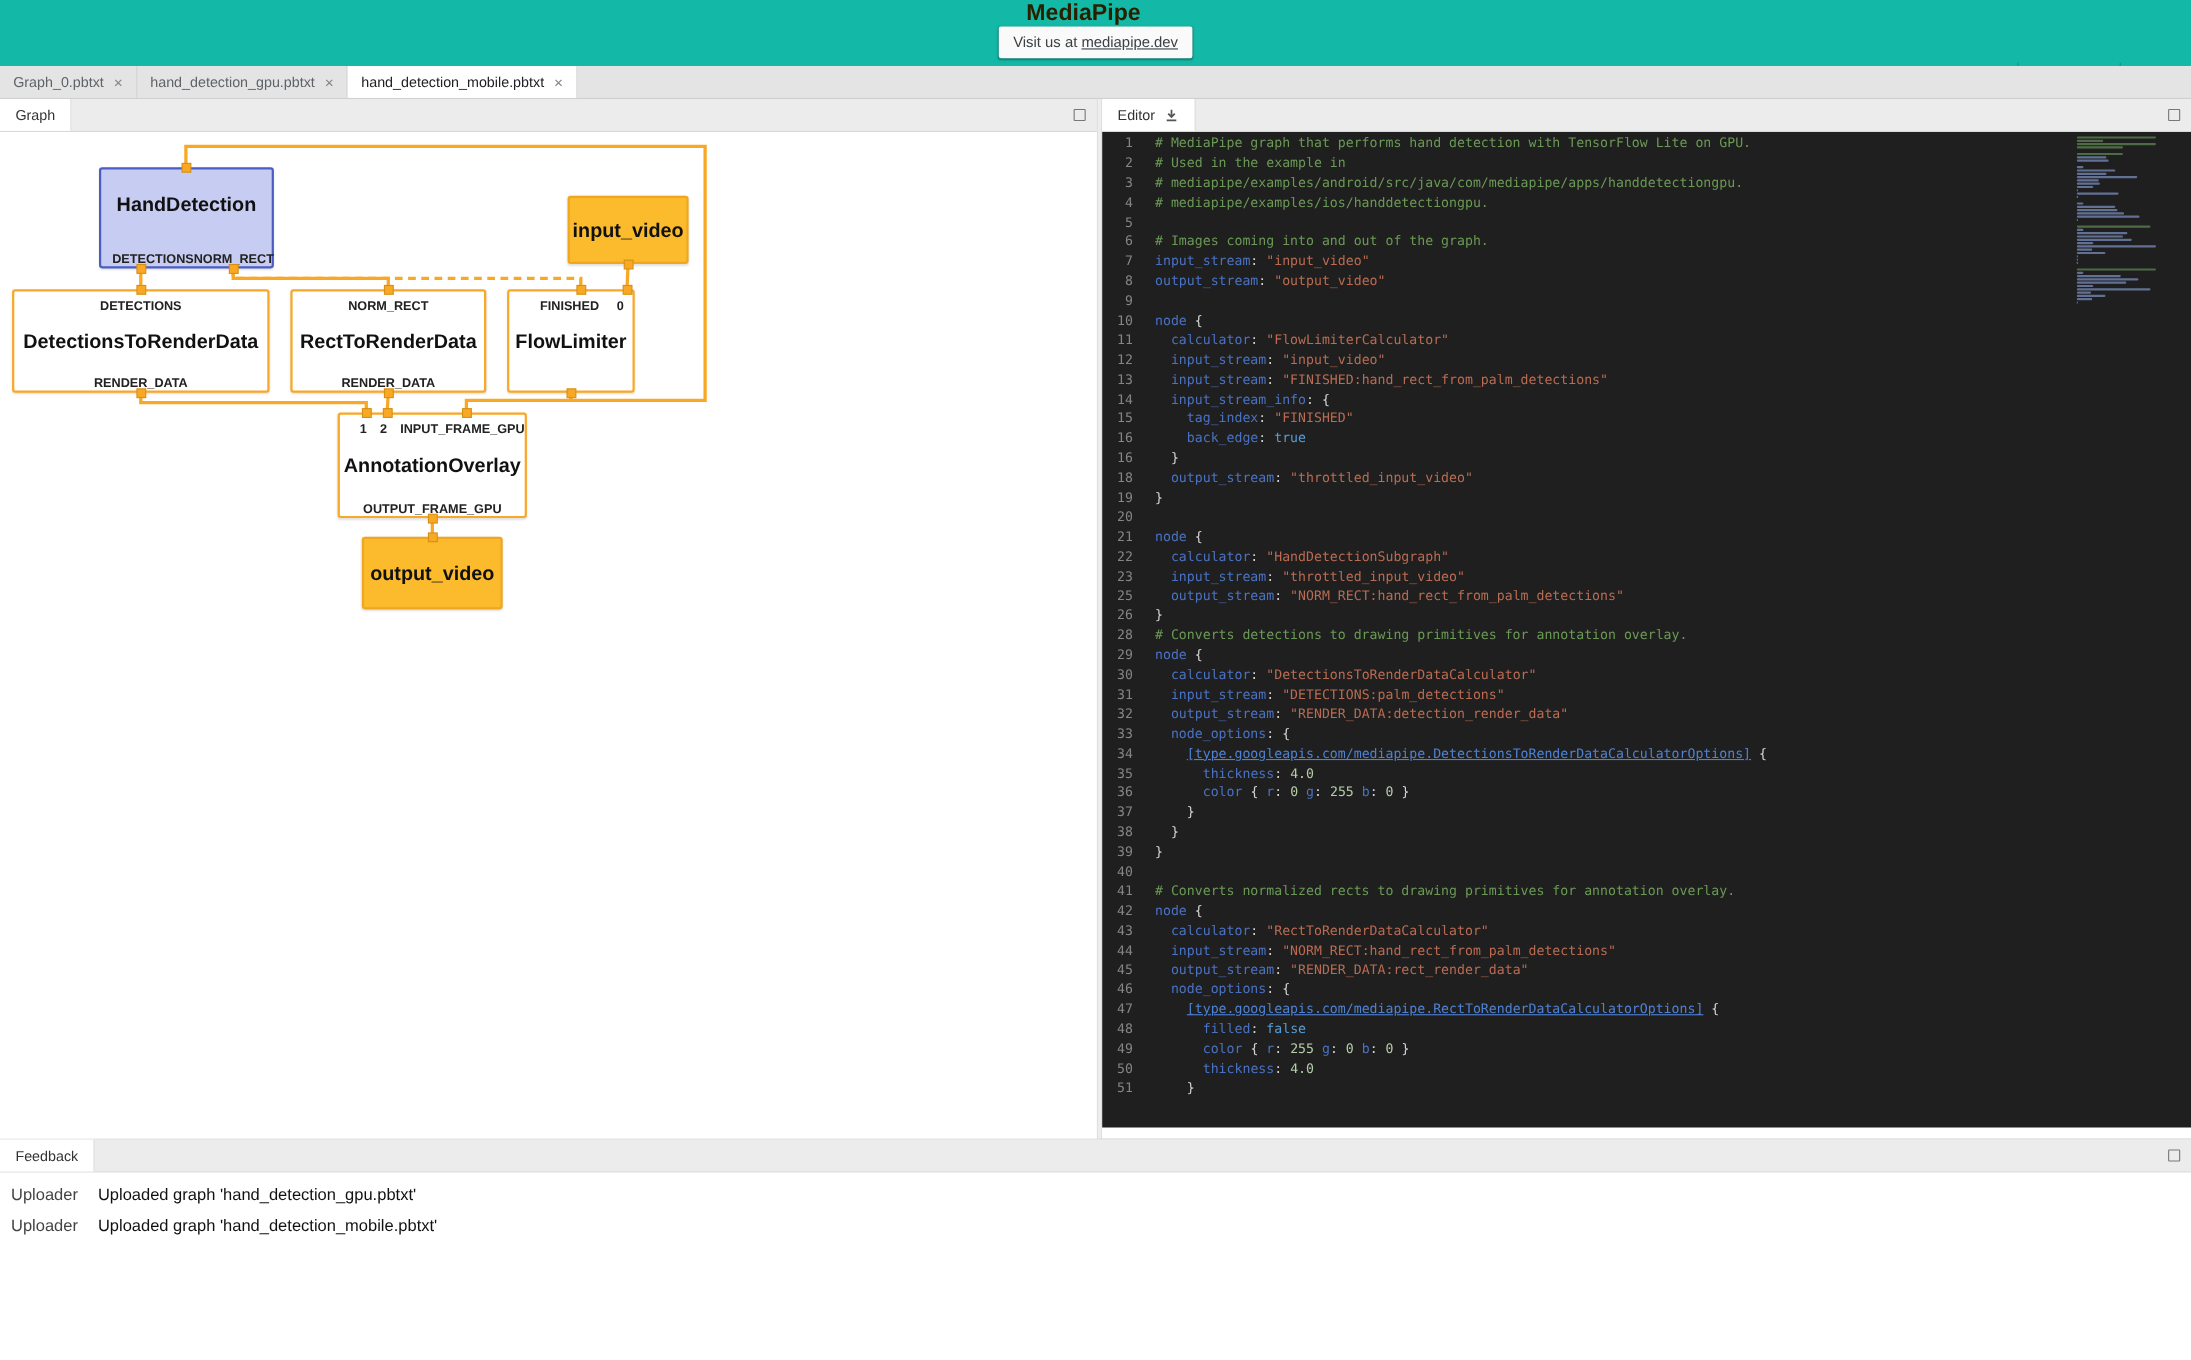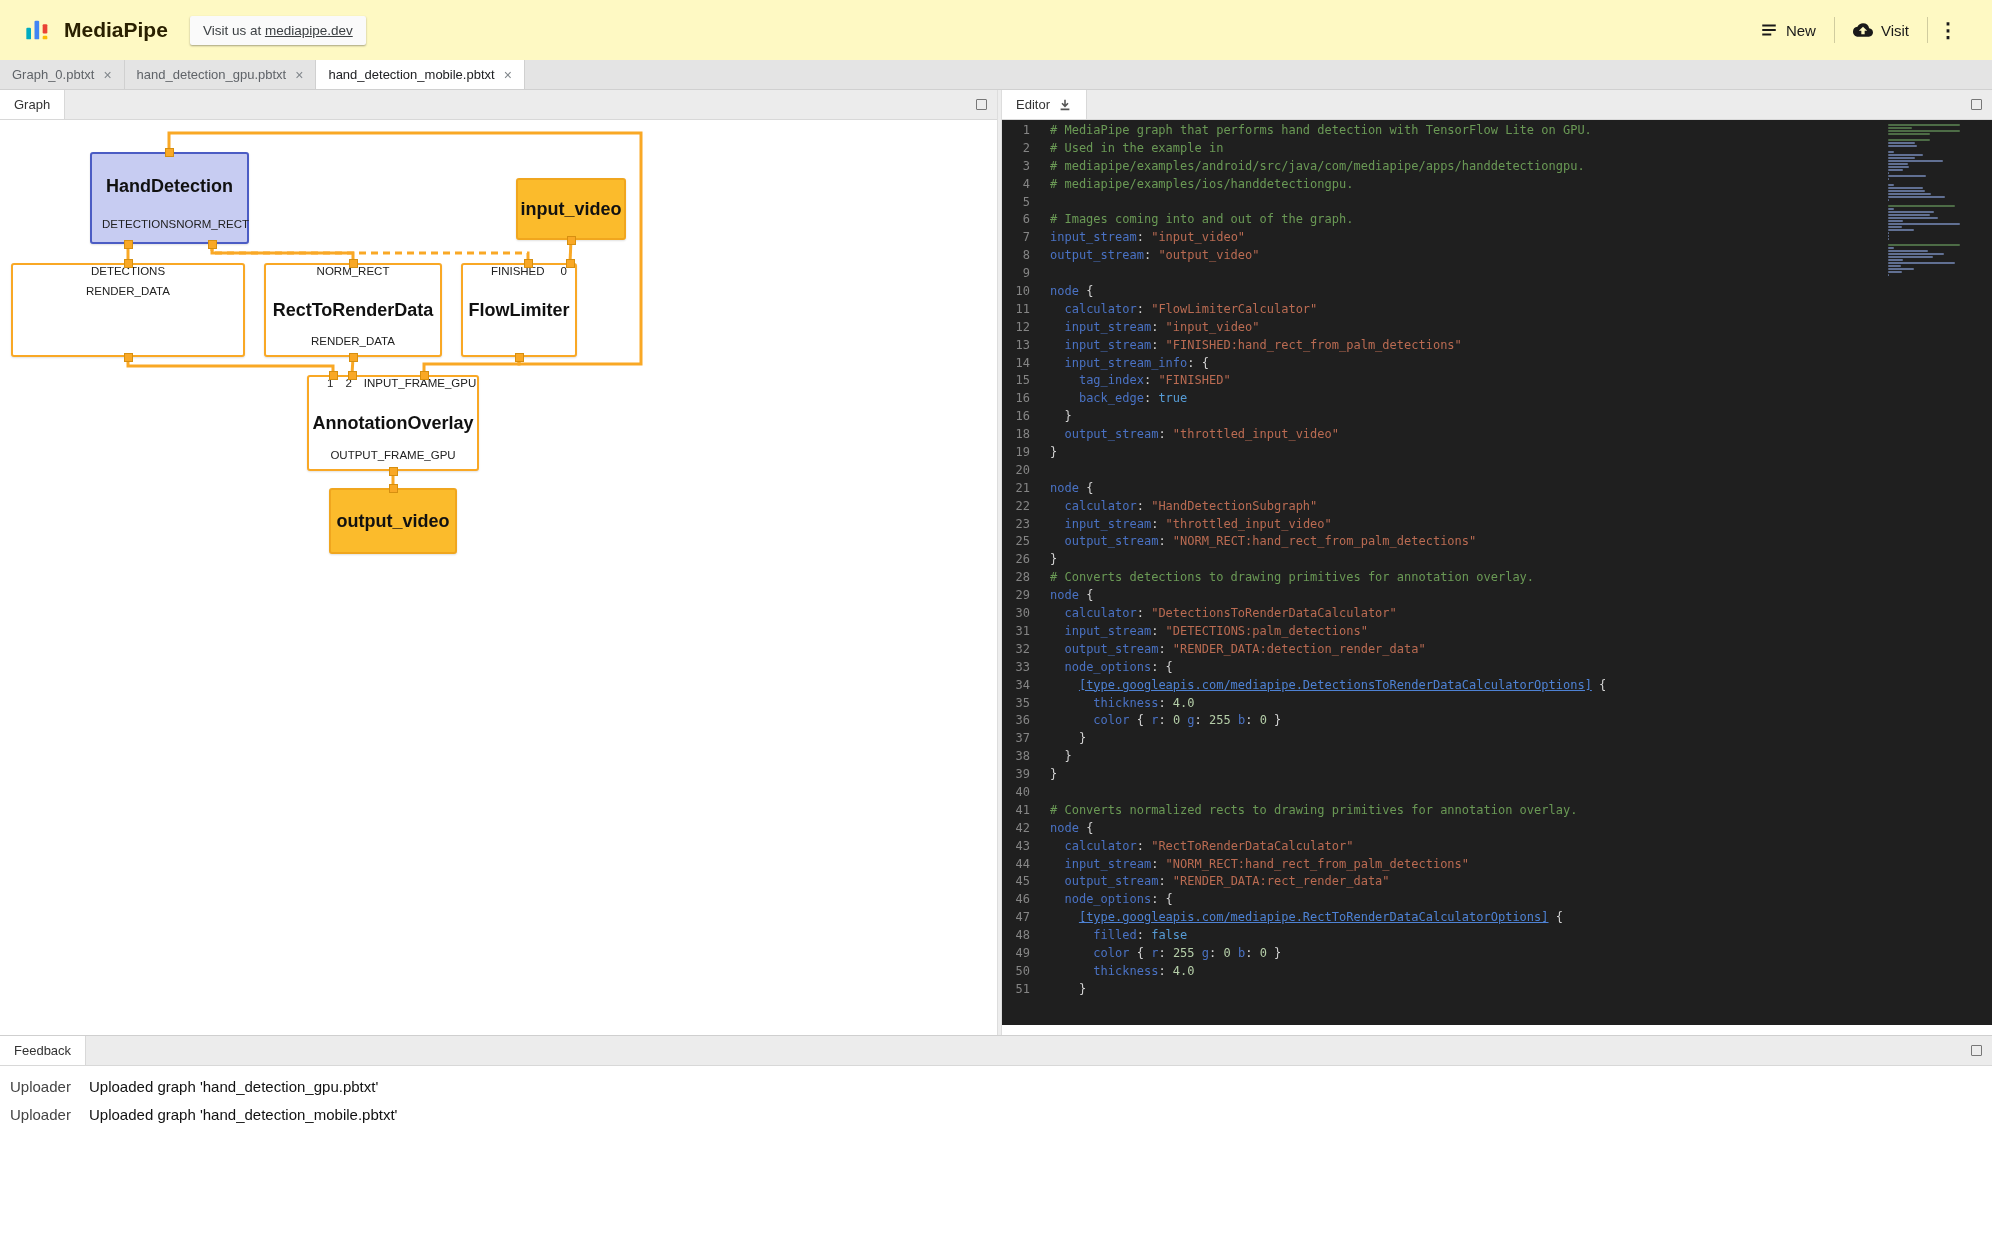--- a/index.html
+++ b/index.html
@@ -2,21 +2,21 @@
 <html><head>
 <meta charset="utf-8">
 <style>
   * { margin:0; padding:0; box-sizing:border-box; }
   html,body { width:1992px; height:1236px; overflow:hidden;
     font-family:"Liberation Sans", sans-serif; background:#fff; }
 
   .root { display:flex; flex-direction:column; width:1992px; height:1236px; }
 
   
-  .header { height:60px; background:#fef9c3; display:flex; align-items:center; padding:0 24px; flex-shrink:0; }
+  .header { height:60px; background:#14b8a6; display:flex; align-items:center; padding:0 24px; flex-shrink:0;flex-direction:column; }
   .logo { width:28px; height:28px; margin-right:12px; }
   .app-title { font-size:21px; font-weight:bold; color:#2A2000; margin-right:22px; }
   .visit-chip { background:#FAFAFA; border-radius:2px; box-shadow:0 1px 2px rgba(0,0,0,.35);
     padding:7px 13px; font-size:13.5px; color:#3C4043; cursor:pointer; }
   .visit-chip a { color:#3C4043; text-decoration:underline; }
   .header-right { margin-left:auto; display:flex; align-items:center; height:100%;text-align:center; }
   .hdr-btn { display:flex; align-items:center; gap:8px; padding:0 18px; height:34px;
     font-size:15px; font-weight:500; color:#1A1A1A; cursor:pointer; }
   .hdr-sep { width:1px; height:26px; background:rgba(0,0,0,.18); }
   .kebab { padding:0 10px; font-size:20px; font-weight:bold; color:#1A1A1A; cursor:pointer; }
@@ -43,21 +43,21 @@
   .popout { width:11px; height:11px; border:1.5px solid #777; border-radius:1px; cursor:pointer; display:inline-block; }
 
   
   .graph-canvas { position:relative; flex:1; background:#fff; overflow:hidden; }
   .graph-canvas svg.layer { position:absolute; left:0; top:0; }
   .edges-layer { z-index:1; }
   .ports-layer { z-index:3; pointer-events:none; }
   .gnode { position:absolute; z-index:2; display:flex; flex-direction:column;
     border-radius:3px; cursor:pointer; box-shadow:0 1px 2px rgba(0,0,0,.12); }
   .gnode .title { font-weight:bold; font-size:18px; color:#111; text-align:center; white-space:nowrap; }
-  .port-row { display:flex; font-size:11.5px; color:#222; height:20px; align-items:flex-start; }
+  .port-row { display:flex; font-size:11.5px; color:#222; height:20px; align-items:flex-end;font-weight:bold; }
   .mid { flex:1; display:flex; align-items:center; justify-content:center; }
 
   .n-hand { left:90px; top:32px; width:159px; height:92px; background:#C7CCF2; border:2px solid #4B5CC4; }
   .n-hand .port-row { justify-content:space-between; padding:0 10px; height:24px; }
   .n-input { left:516px; top:58px; width:110px; height:62px; background:#FBBB2C; border:2px solid #F0A61E; align-items:center; justify-content:center; }
   .n-d2rd { left:11px; top:143px; width:234px; height:94px; background:#fff; border:2px solid #F9A825; }
   .n-r2rd { left:264px; top:143px; width:178px; height:94px; background:#fff; border:2px solid #F9A825; }
   .n-flow { left:461px; top:143px; width:116px; height:94px; background:#fff; border:2px solid #F9A825; }
   .n-flow .port-row { justify-content:flex-end; gap:16px; padding-right:8px; }
   .n-ao { left:307px; top:255px; width:172px; height:96px; background:#fff; border:2px solid #F9A825; }
@@ -177,20 +177,23 @@
           </div>
         </div>
 
         <div class="gnode n-input">
           <span class="title">input_video</span>
         </div>
 
         <div class="gnode n-d2rd">
           <div class="port-row row-c">
               <span>DETECTIONS</span>
+            </div>
+          <div class="mid">
+              <span class="title">DetectionsToRenderData</span>
             </div>
           <div class="port-row row-c">
               <span>RENDER_DATA</span>
             </div>
         </div>
 
         <div class="gnode n-r2rd">
           <div class="port-row row-c">
               <span>NORM_RECT</span>
             </div>

